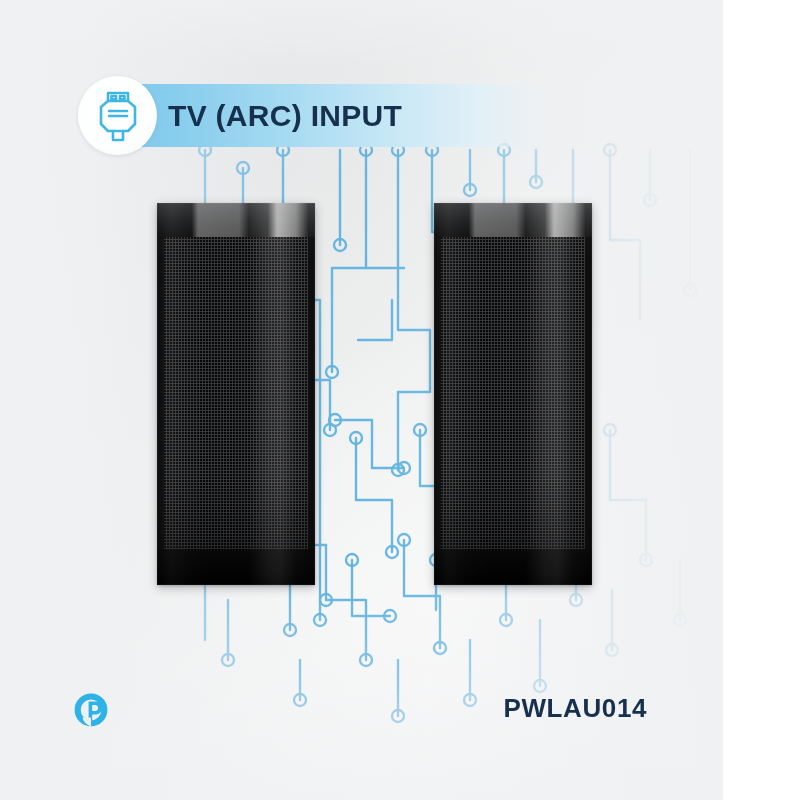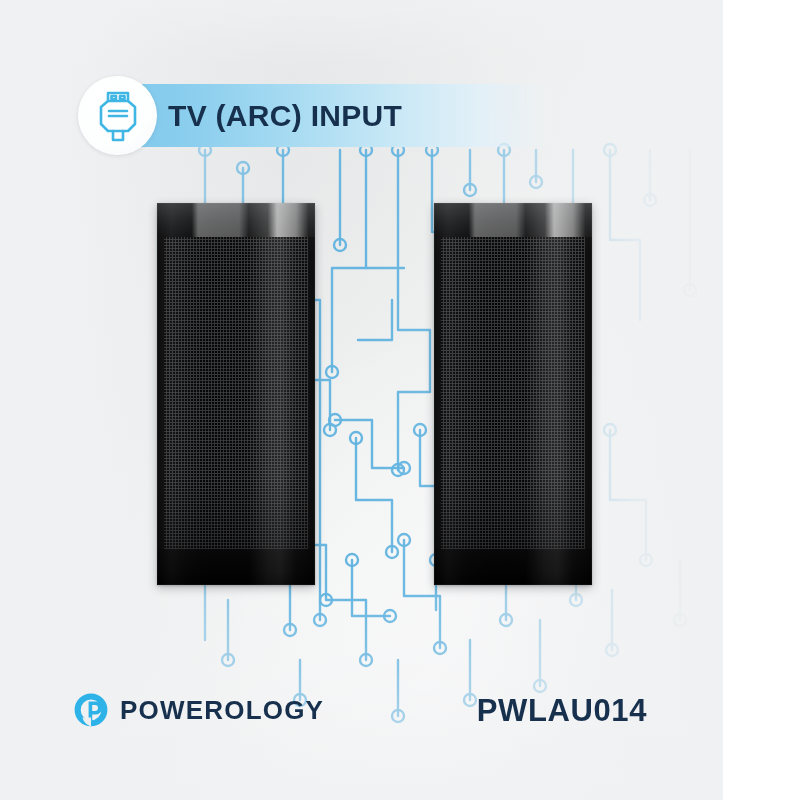--- a/index.html
+++ b/index.html
@@ -188,21 +188,21 @@
     font-size: 26px;
     font-weight: 700;
     letter-spacing: 1.2px;
     color: #16304d;
     line-height: 1;
   }
   .product-code {
     position: absolute;
     right: 76px;
     top: 695px;
-    font-size: 31px;
+    font-size: 26px;
     font-weight: 700;
     letter-spacing: 0.6px;
     color: #16304d;
     line-height: 1;
   }
 </style>
 </head>
 <body>
 
 <div id="stage">
@@ -366,18 +366,17 @@
         <path d="M17 1.5 A16.4 16.4 0 0 1 17 34.3 A16.4 16.4 0 0 1 17 1.5 Z
                  M17 7.6 A10.3 10.3 0 0 0 17 28.2 A10.3 10.3 0 0 0 17 7.6 Z" fill-rule="evenodd"></path>
         <path d="M9.2 24.6 L9.2 34.4 L19.4 34.4 A13.6 13.6 0 0 1 9.2 24.6 Z" fill="#ffffff" opacity="0"></path>
       </g>
       <g fill="#2eb3e8">
         <path d="M14.6 9.4 L21.4 9.4 A6.6 6.6 0 0 1 21.4 22.6 L18.2 22.6 L18.2 28.4 L14.6 28.4 Z
                  M18.2 13.0 L18.2 19.0 L21.0 19.0 A3.0 3.0 0 0 0 21.0 13.0 Z" fill-rule="evenodd"></path>
       </g>
       <path d="M8.4 25.4 A13.2 13.2 0 0 0 17 34.4 L17 25.4 Z" fill="#eceeef"></path>
     </svg>
-    <div class="logo-text">POWEROLOGY</div>
   </div>
 
   <div class="product-code">PWLAU014</div>
 
 </div>
 
 </body></html>

